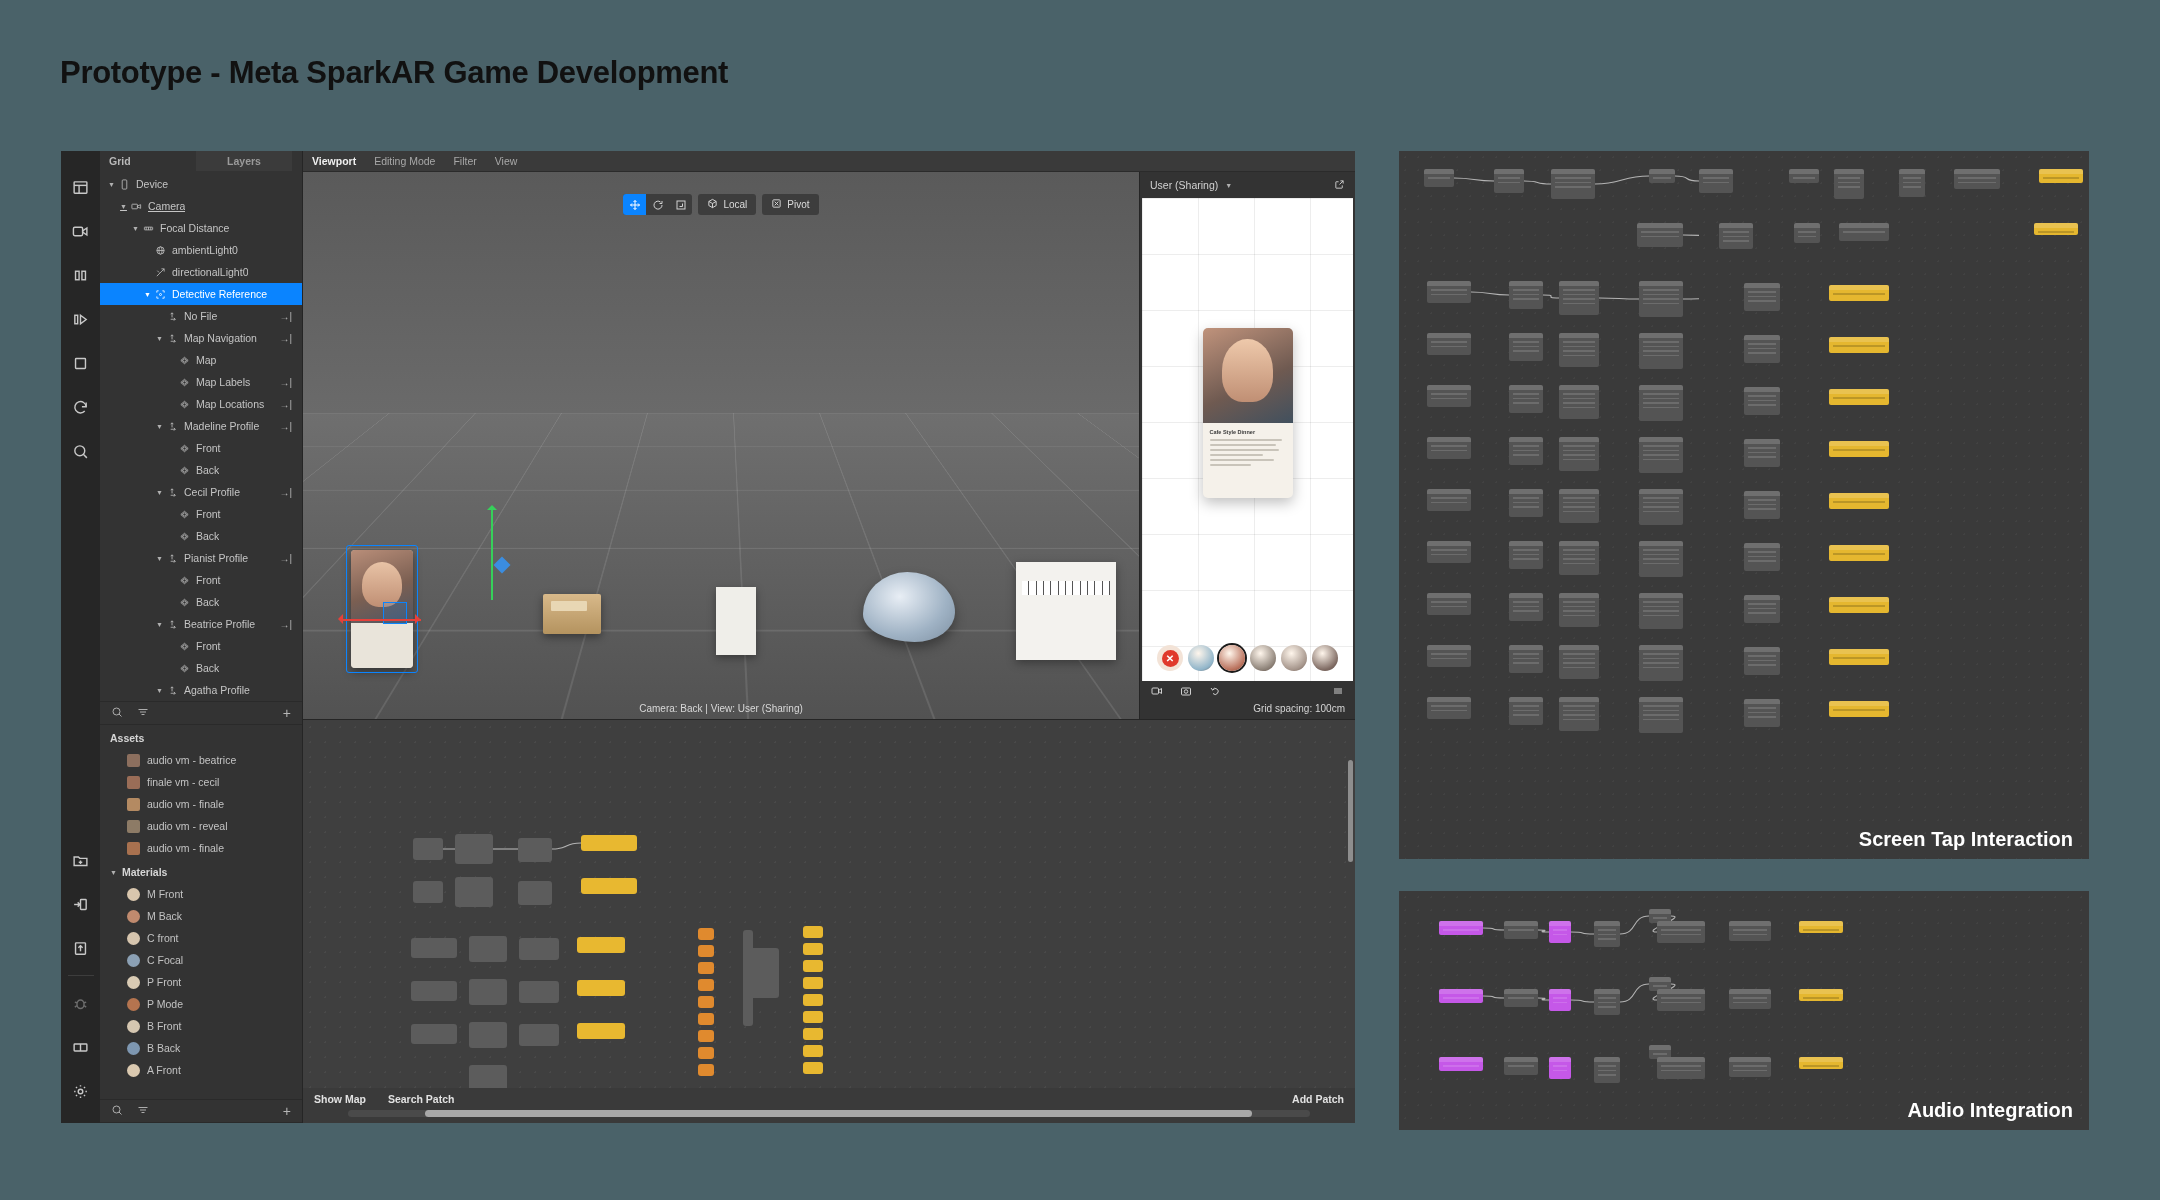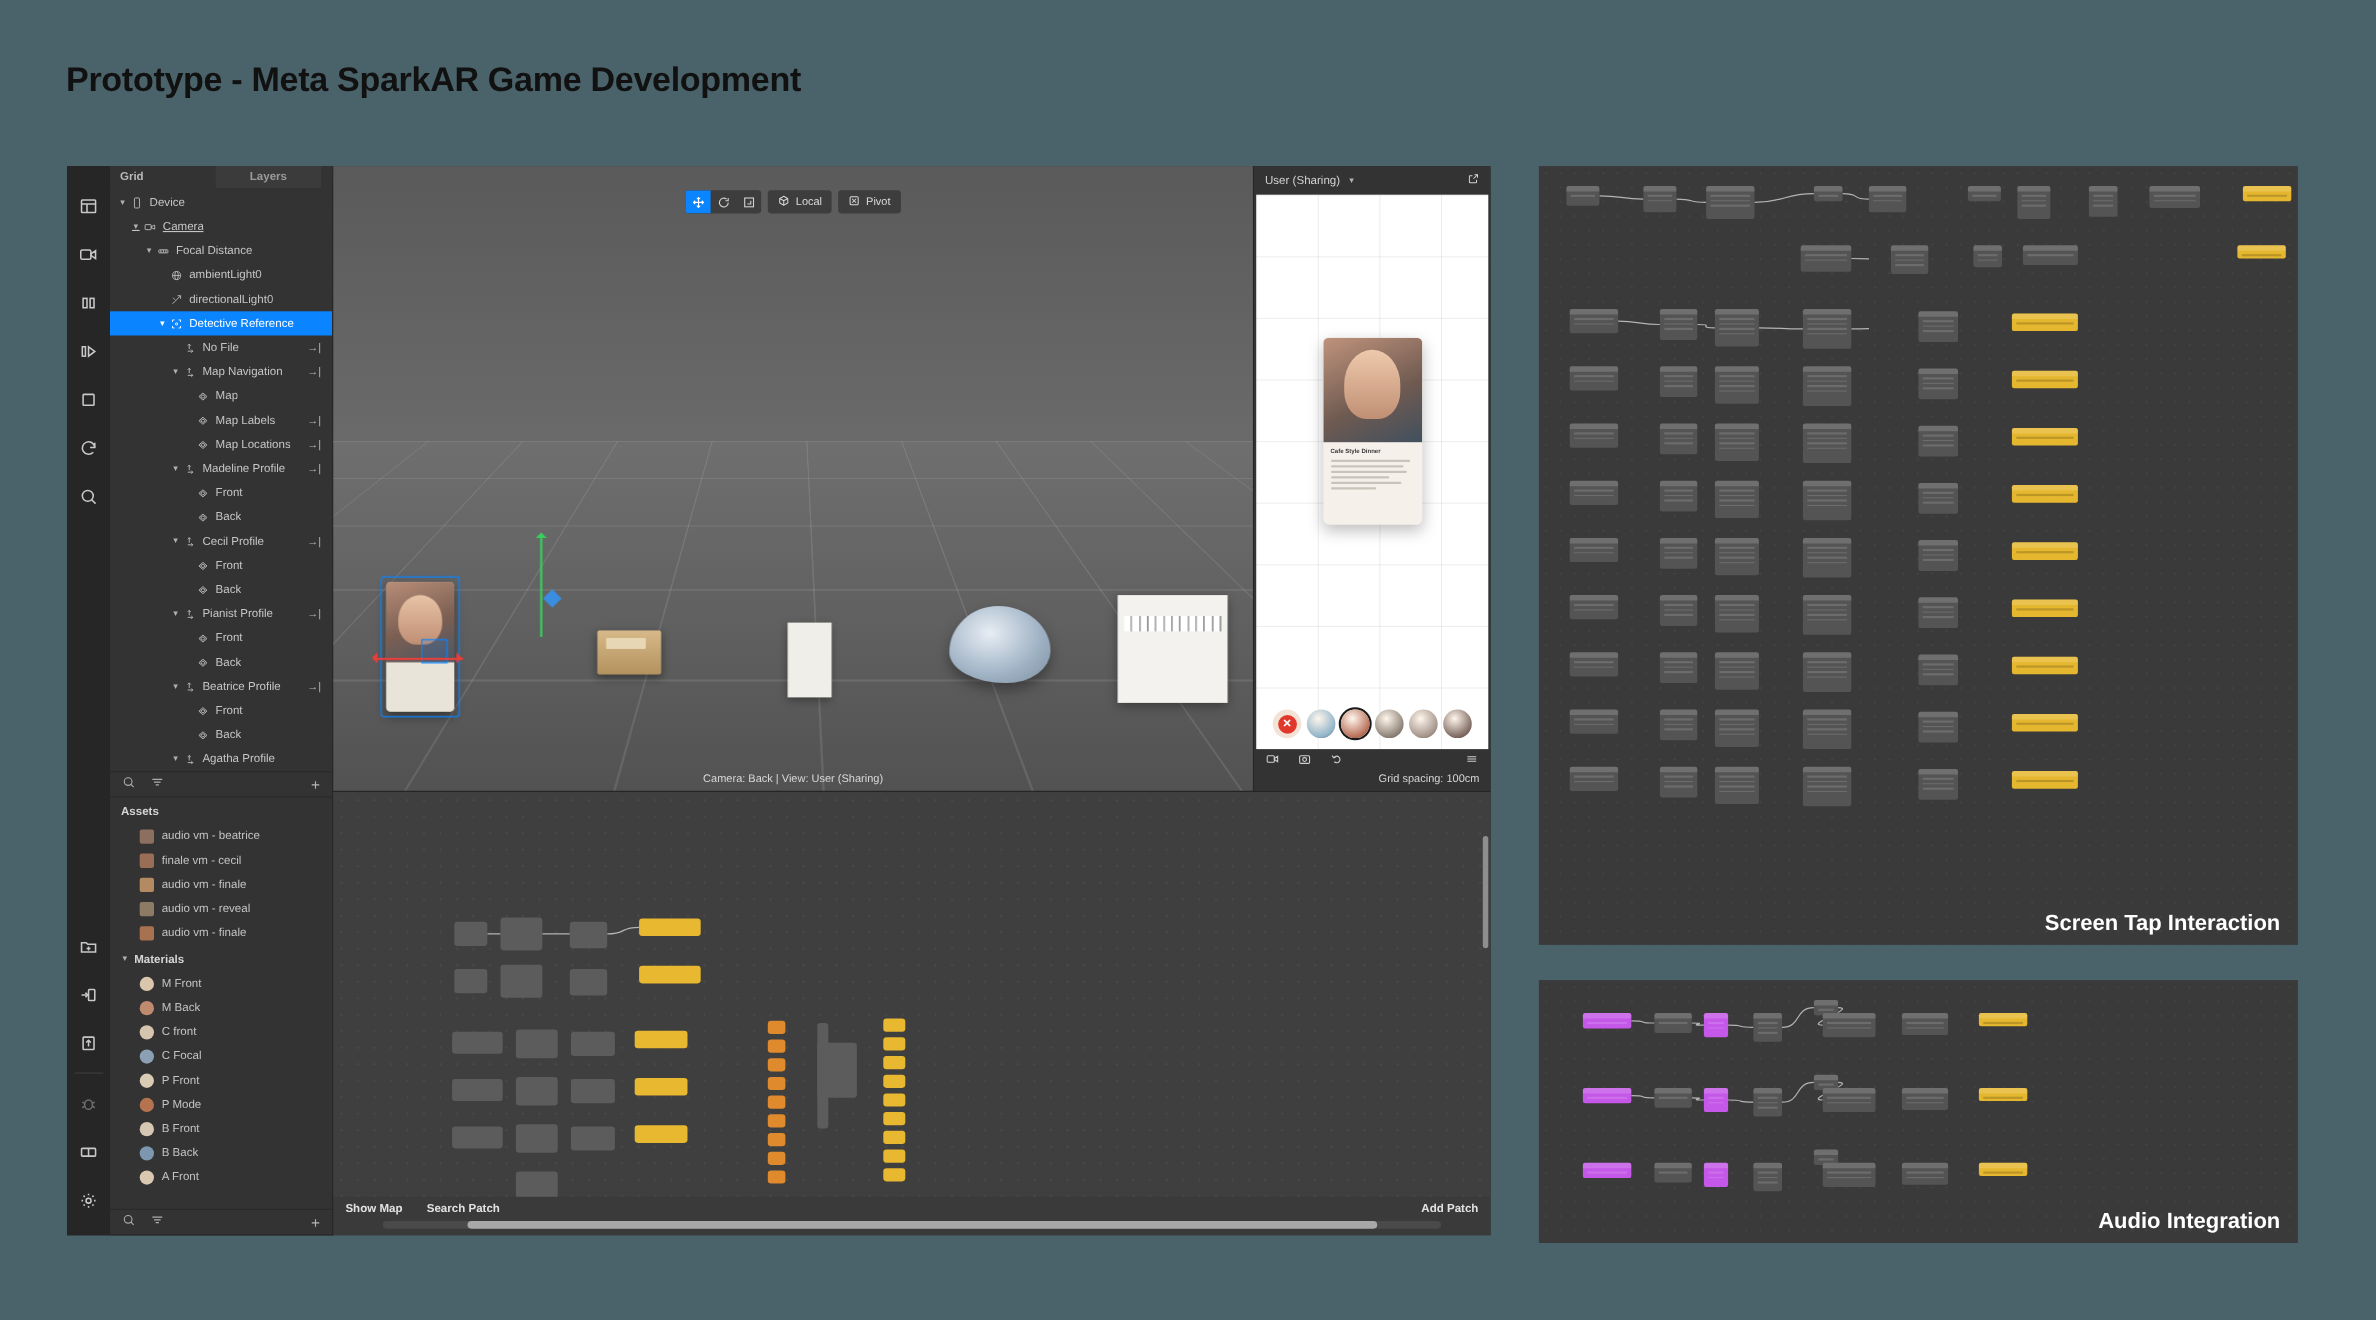--- a/index.html
+++ b/index.html
@@ -721,20 +721,26 @@
       <span><svg viewBox="0 0 24 24" fill="none" stroke="currentColor" stroke-width="2">
             <line x1="3" y1="7" x2="21" y2="7"></line>
             <line x1="6" y1="12" x2="18" y2="12"></line>
             <line x1="9" y1="17" x2="15" y2="17"></line>
           </svg></span>
       <span class="fb-plus">+</span>
     </div>
   </div>
 
   <div class="center-col">
+    <div class="menu-bar" id="menu-bar">
+        <span class="menu-item active">Viewport</span>
+        <span class="menu-item">Editing Mode</span>
+        <span class="menu-item">Filter</span>
+        <span class="menu-item">View</span>
+      </div>
 
     <div class="viewport-wrap">
       <div class="viewport">
         <div class="ground"></div>
 
         <div class="vp-toolbar">
           <div class="tool-group">
             <div class="tool-btn on">
                 <svg viewBox="0 0 24 24" fill="none" stroke="currentColor" stroke-width="2">
                   <line x1="12" y1="3" x2="12" y2="21"></line>

